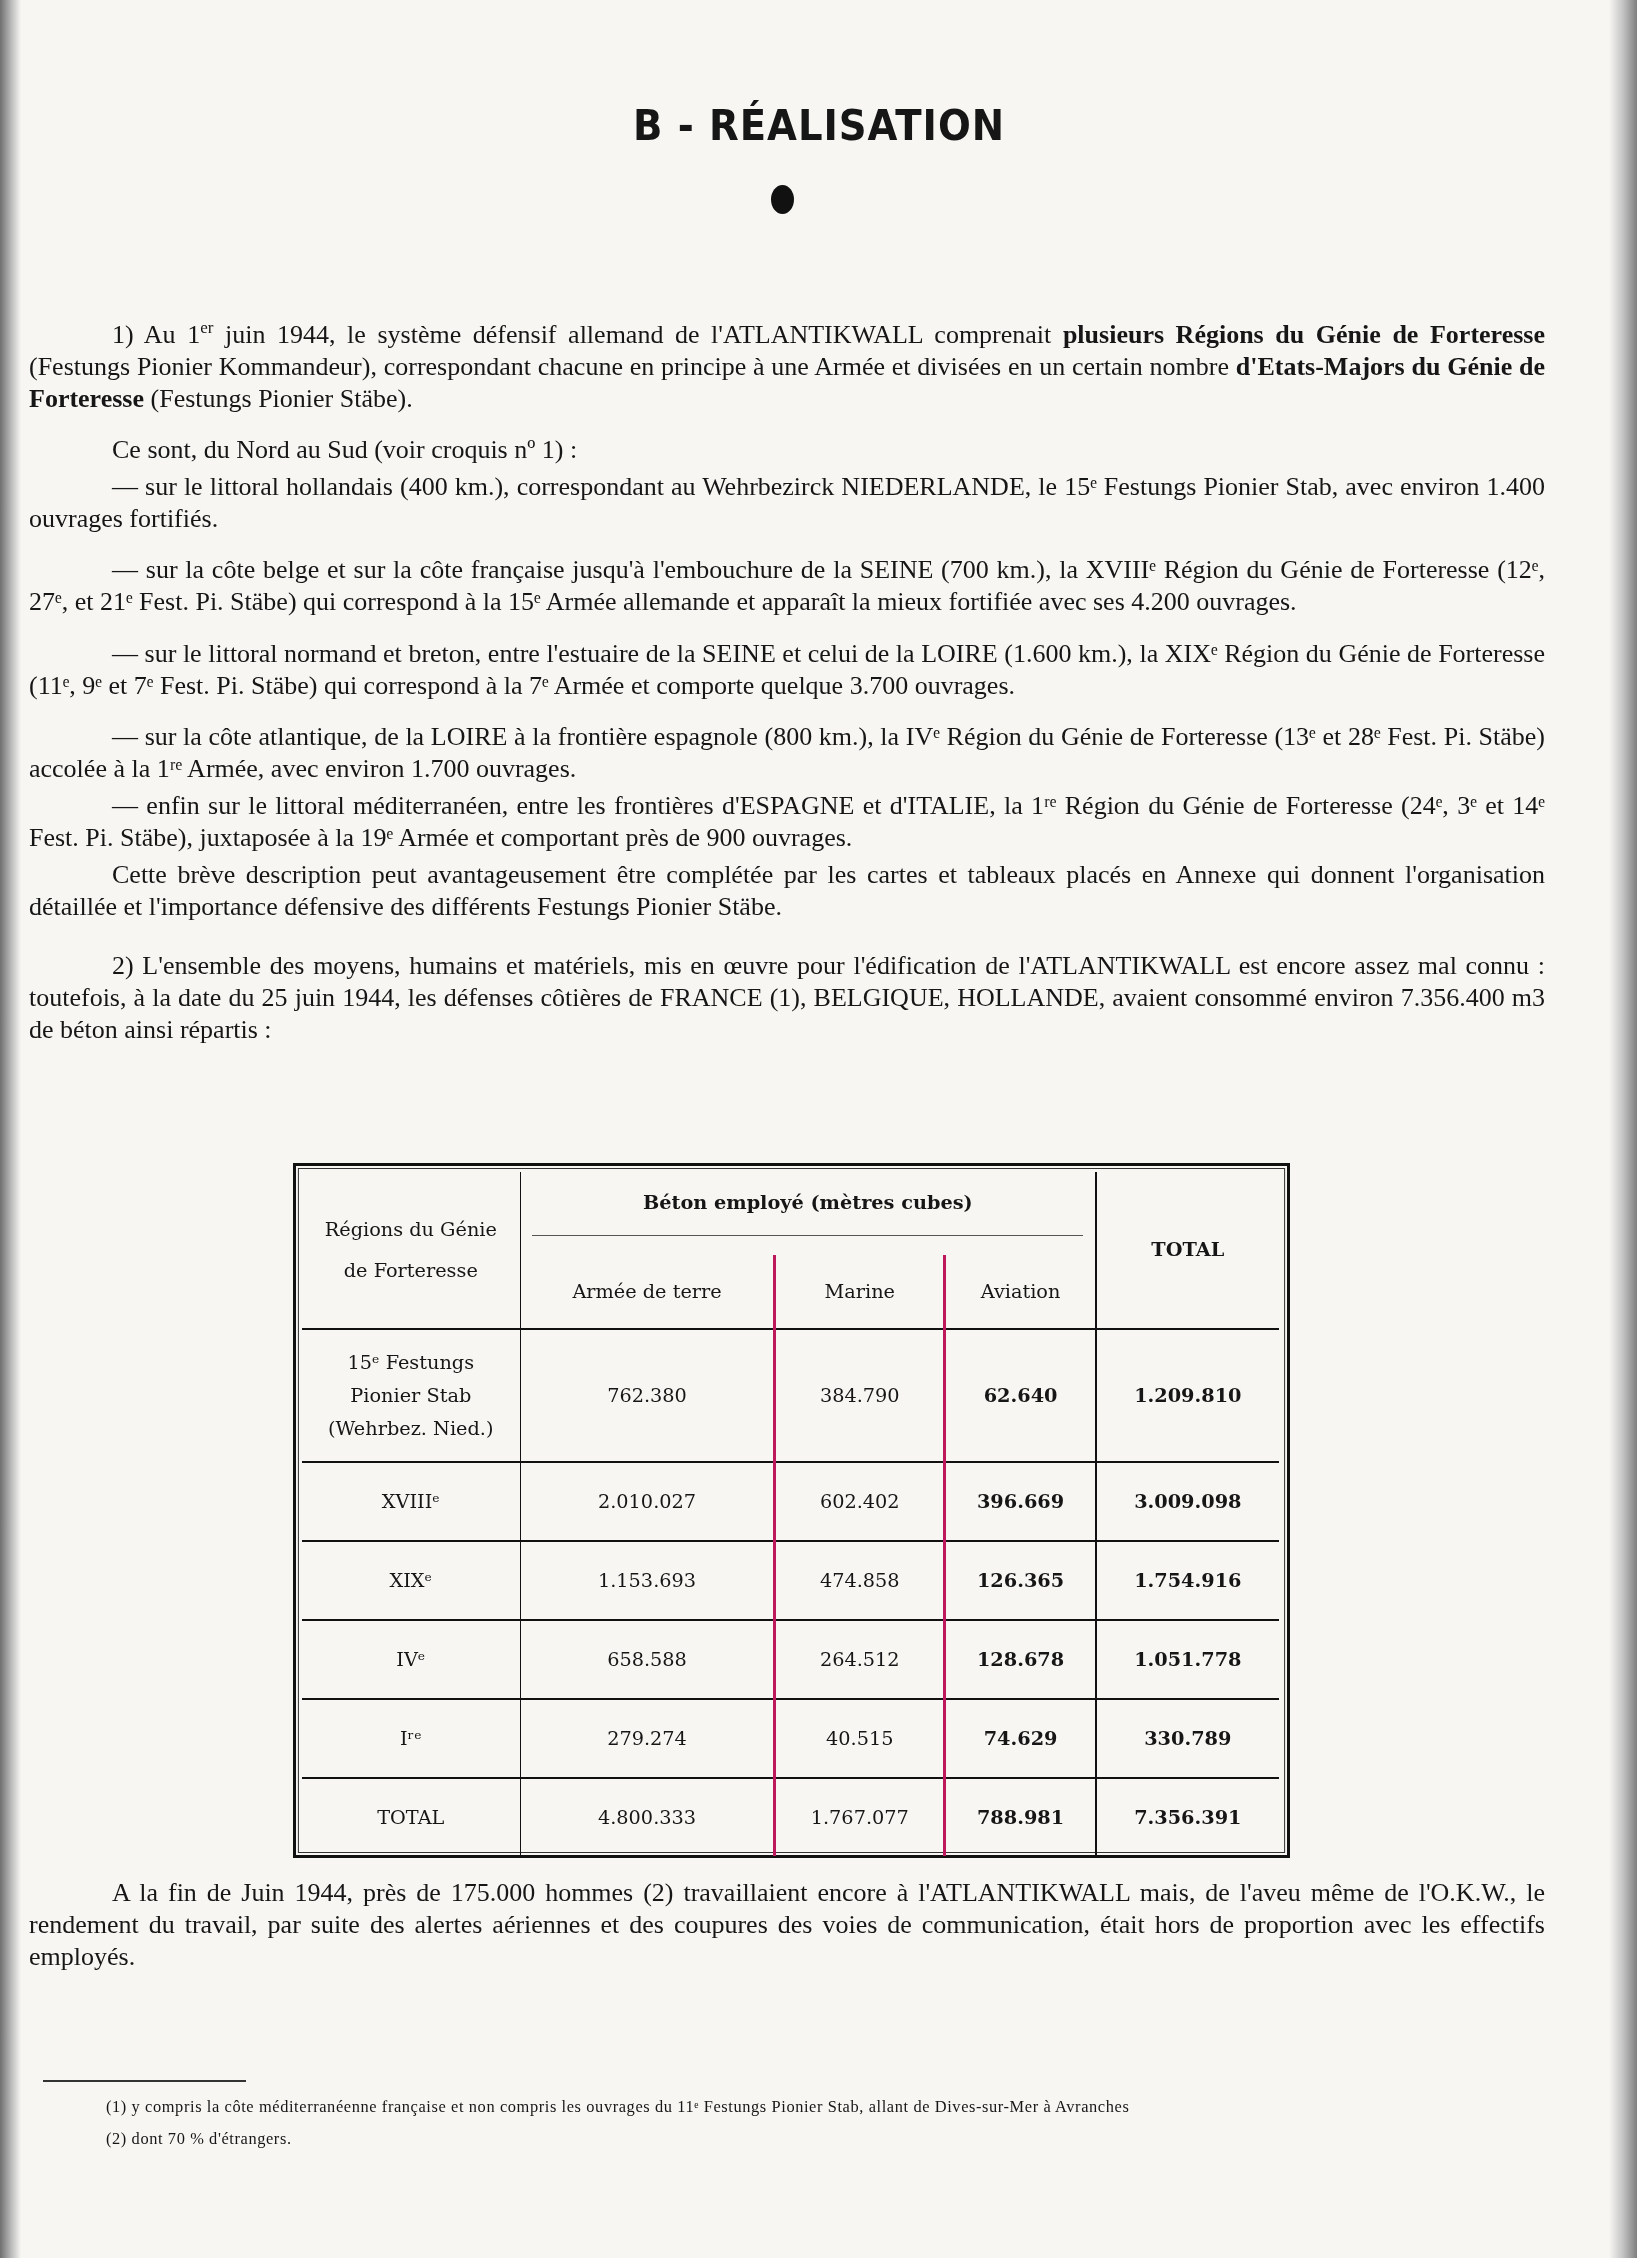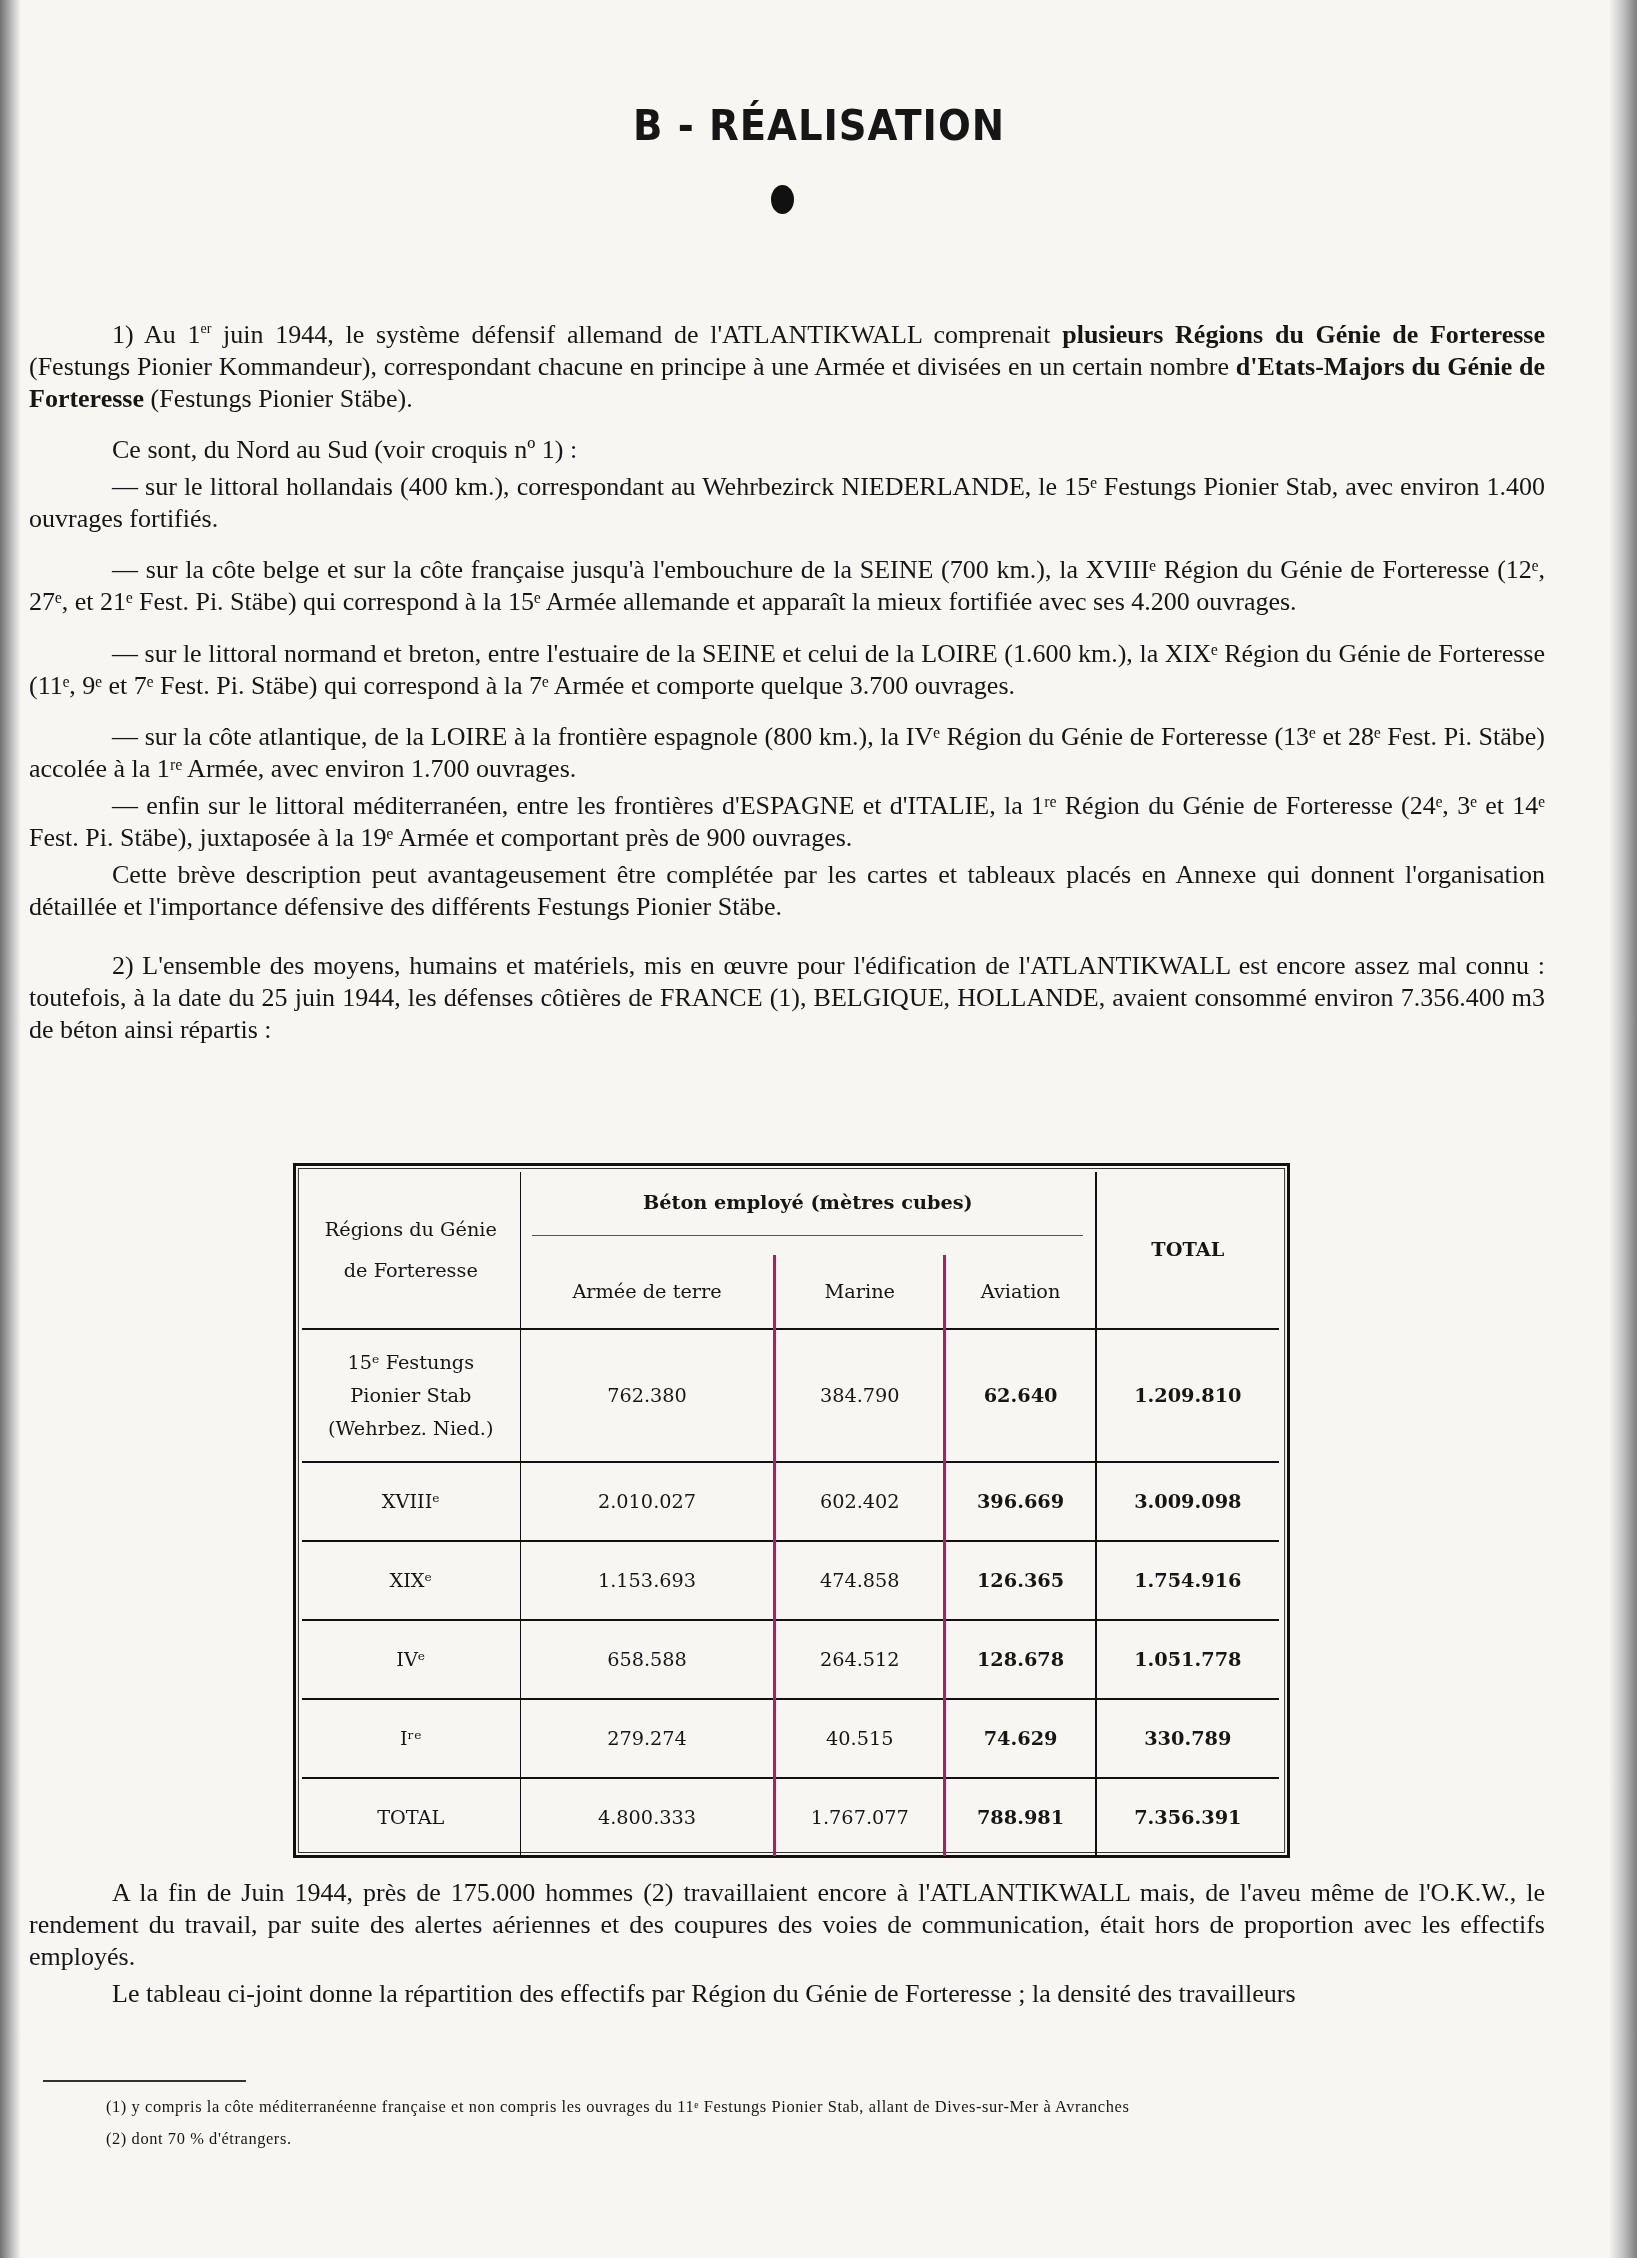--- a/index.html
+++ b/index.html
@@ -22,21 +22,21 @@
   .bullet { position: absolute; left: 771px; top: 185px; width: 23px; height: 29px;
     border-radius: 50%; background: #111; }
 
   .text { position: absolute; left: 29px; width: 1516px; font-size: 26px; line-height: 32px;
     text-align: justify; transform-origin: left top; }
   .text p { margin: 0; }
   .indent { text-indent: 83px; }
   .gap-s { margin-top: 4.8px !important; }
   .gap-m { margin-top: 19.3px !important; }
   b { font-weight: bold; }
-  sup { font-size: 14px; line-height: 0; }
+  sup { font-size: 17px; line-height: 0; }
 
   
   .tbl-wrap { position: absolute; left: 293px; top: 1163px; width: 991px; height: 689px;
     border: 3.9px solid #111; box-shadow: inset 0 0 0 1.9px #f7f6f3, inset 0 0 0 2.9px #333; }
   table { position: absolute; left: 5.8px; top: 5.8px; width: 977px; border-collapse: collapse;
     font-family: "DejaVu Serif", serif; font-size: 19.3px; }
   td, th { text-align: center; vertical-align: middle; padding: 0; }
   th { font-weight: bold; }
   td { font-weight: bold; margin-top: 44px; }
   .col-region { width: 218px; border-right: 1.9px solid #111; font-weight: normal; }
@@ -150,21 +150,20 @@
       <td class="sub-v" style="font-weight:normal">1.767.077</td>
       <td class="sub-v">788.981</td>
       <td class="col-total">7.356.391</td>
     </tr>
   </tbody>
     </table>
 </div>
 
 <div class="text" style="top:1877px;">
   <p class="indent">A la fin de Juin 1944, près de 175.000 hommes (2) travaillaient encore à l'ATLANTIKWALL mais, de l'aveu même de l'O.K.W., le rendement du travail, par suite des alertes aériennes et des coupures des voies de communication, était hors de proportion avec les effectifs employés.</p>
-  <p class="indent gap-s">Le tableau ci-joint donne la répartition des effectifs par Région du Génie de Forteresse ; la densité des travailleurs</p>
 </div>
 
 <div class="fn-rule"></div>
 <div class="footnotes">
   <p>(1) y compris la côte méditerranéenne française et non compris les ouvrages du 11ᵉ Festungs Pionier Stab, allant de Dives-sur-Mer à Avranches</p>
   <p>(2) dont 70 % d'étrangers.</p>
 </div>
 
 
 </body></html>

